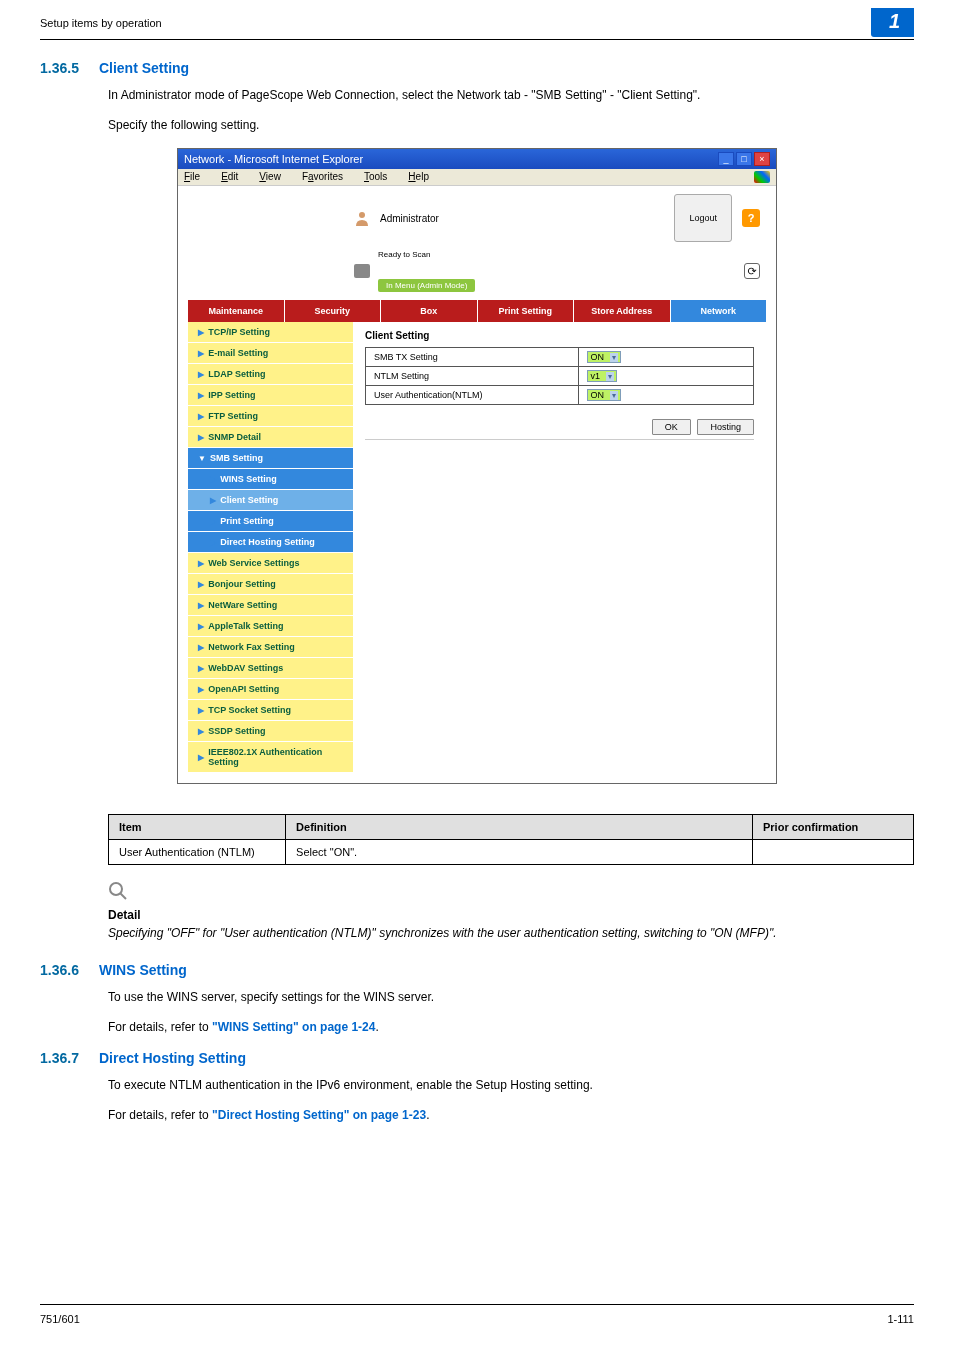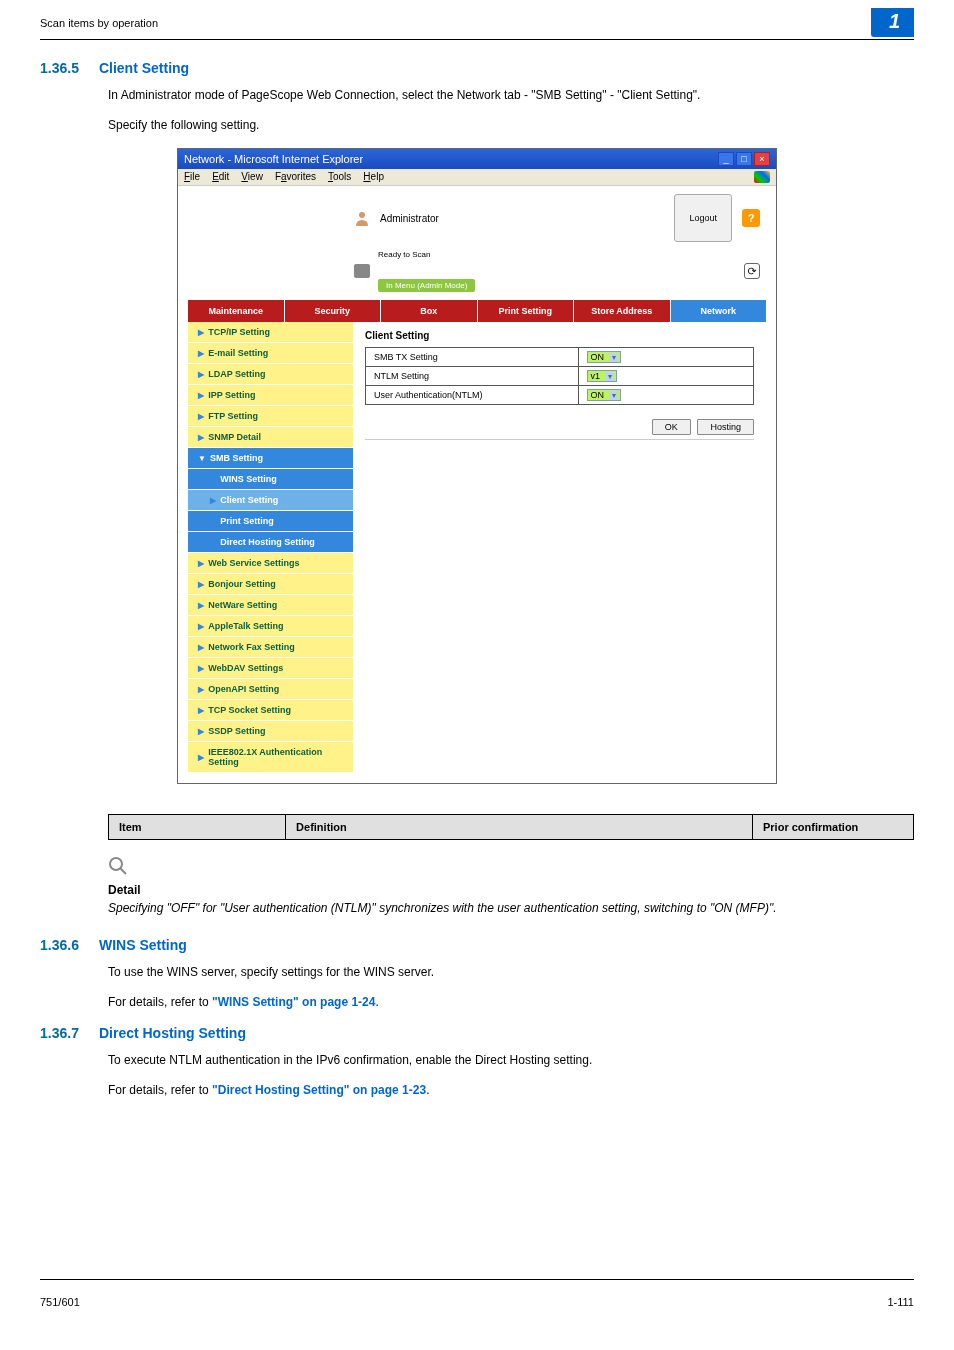--- a/index.html
+++ b/index.html
@@ -9,21 +9,21 @@
     .header-right { background: #0066cc; color: #fff; font-size: 20px; font-weight: bold; font-style: italic; padding: 2px 14px 4px 18px; border-radius: 0 0 0 3px; }
     .section-heading { display: flex; gap: 20px; margin-bottom: 10px; }
     .section-num { color: #0369a1; font-weight: bold; font-size: 14px; }
     .section-title { color: #0066cc; font-weight: bold; font-size: 14px; }
     .body-text { margin-left: 68px; margin-bottom: 12px; line-height: 1.5; }
     .browser-window { margin: 10px auto 30px auto; width: 600px; border: 1px solid #666; background: #fff; }
     .browser-titlebar { background: linear-gradient(#2a66d9, #1a4bbf); color: #fff; font-size: 11px; padding: 3px 6px; display: flex; justify-content: space-between; align-items: center; }
     .win-controls { display: flex; gap: 2px; }
     .win-btn { width: 16px; height: 14px; background: #3a76e9; border: 1px solid #1a4bbf; color: #fff; font-size: 9px; display: flex; align-items: center; justify-content: center; line-height: 1; }
     .win-btn.close { background: #e04343; border-color: #b02020; }
-    .browser-menubar { background: #ece9d8; font-size: 10px; padding: 2px 6px; display: flex; gap: 12px; border-bottom: 1px solid #ccc; }
+    .browser-menubar { background: #ece9d8; font-size: 10px; padding: 2px 6px; display: flex; gap: 21px; border-bottom: 1px solid #ccc; }
     .browser-menubar span u { text-decoration: underline; }
     .flag-icon { margin-left: auto; width: 16px; height: 12px; background: linear-gradient(45deg,#ff0000,#00cc00,#0066ff,#ffcc00); border-radius: 2px; }
     .app-header-row { display: flex; align-items: center; padding: 8px 16px 4px 176px; gap: 10px; }
     .user-icon { width: 16px; height: 16px; display: flex; align-items: center; justify-content: center; }
     .admin-text { font-size: 10px; }
     .logout-btn { margin-left: auto; background: #f0f0f0; border: 1px solid #aaa; font-size: 9px; padding: 18px 14px; border-radius: 3px; }
     .help-icon { width: 18px; height: 18px; background: #ff9900; color: #fff; border-radius: 3px; display: flex; align-items: center; justify-content: center; font-weight: bold; font-size: 11px; }
     .status-row { display: flex; align-items: center; padding: 4px 16px 8px 176px; gap: 8px; }
     .printer-icon { width: 16px; height: 14px; background: #888; border-radius: 2px; }
     .status-text { font-size: 8px; }
@@ -49,28 +49,28 @@
     .btn-row { text-align: right; margin-top: 14px; padding-bottom: 4px; border-bottom: 1px solid #ccc; }
     .btn { background: #f0f0f0; border: 1px solid #888; font-size: 9px; padding: 2px 12px; border-radius: 1px; margin-left: 4px; }
     .def-table { width: calc(100% - 68px); margin-left: 68px; border-collapse: collapse; margin-top: 20px; }
     .def-table th, .def-table td { border: 1px solid #000; padding: 6px 10px; font-size: 11px; text-align: left; vertical-align: top; }
     .def-table th { background: #e0e0e0; font-weight: bold; }
     .detail-block { margin-left: 68px; margin-top: 16px; }
     .magnify-icon { font-size: 20px; color: #888; margin-bottom: 2px; }
     .detail-title { font-weight: bold; margin-bottom: 2px; }
     .detail-text { font-style: italic; line-height: 1.5; }
     .link-text { color: #0066cc; font-weight: bold; }
-    .page-footer { border-top: 1px solid #000; margin-top: 180px; padding-top: 16px; display: flex; justify-content: space-between; font-size: 11px; }
+    .page-footer { border-top: 1px solid #000; margin-top: 180px; padding-top: 8px; display: flex; justify-content: space-between; font-size: 11px; }
     .section-block { margin-bottom: 14px; }
   </style>
 </head>
 <body>
 
 <div class="page-header">
-  <span class="header-left">Scan items by operation</span>
+  <span class="header-left">Setup items by operation</span>
   <span class="header-right">1</span>
 </div>
 
 <div class="section-block">
   <div class="section-heading">
     <span class="section-num">1.36.5</span>
     <span class="section-title">Client Setting</span>
   </div>
   <p class="body-text">In Administrator mode of PageScope Web Connection, select the Network tab - "SMB Setting" - "Client Setting".</p>
   <p class="body-text">Specify the following setting.</p>
@@ -254,20 +254,25 @@
   </div>
 </div>
 
 <table class="def-table">
   <tbody>
       <tr>
     <th style="width:22%">Item</th>
     <th>Definition</th>
     <th style="width:20%">Prior confirmation</th>
   </tr>
+  <tr>
+    <td>User Authentication (NTLM)</td>
+    <td>Select "ON".</td>
+    <td></td>
+  </tr>
 </tbody>
   </table>
 
 <div class="detail-block">
   <div class="magnify-icon">
     <svg width="20" height="20" viewBox="0 0 20 20">
         <circle cx="8" cy="8" r="6" fill="none" stroke="#888" stroke-width="2"></circle>
         <line x1="12" y1="12" x2="18" y2="18" stroke="#888" stroke-width="2"></line>
       </svg>
   </div>
@@ -284,21 +289,21 @@
   <p class="body-text">
     <span>For details, refer to </span><span class="link-text">"WINS Setting" on page 1-24</span><span>.</span>
   </p>
 </div>
 
 <div class="section-block">
   <div class="section-heading">
     <span class="section-num">1.36.7</span>
     <span class="section-title">Direct Hosting Setting</span>
   </div>
-  <p class="body-text">To execute NTLM authentication in the IPv6 confirmation, enable the Direct Hosting setting.</p>
+  <p class="body-text">To execute NTLM authentication in the IPv6 environment, enable the Setup Hosting setting.</p>
   <p class="body-text">
     <span>For details, refer to </span><span class="link-text">"Direct Hosting Setting" on page 1-23</span><span>.</span>
   </p>
 </div>
 
 <div class="page-footer">
   <span>751/601</span>
   <span>1-111</span>
 </div>
 

